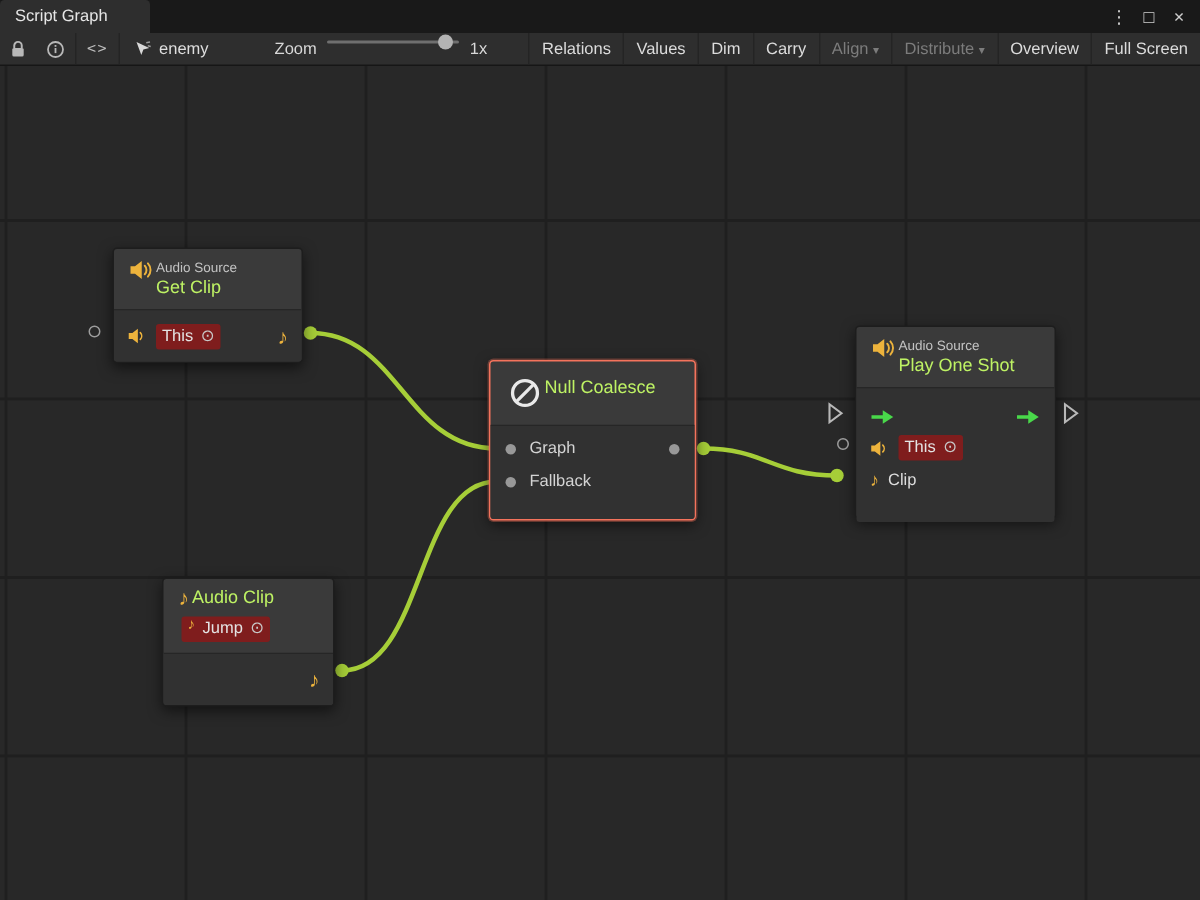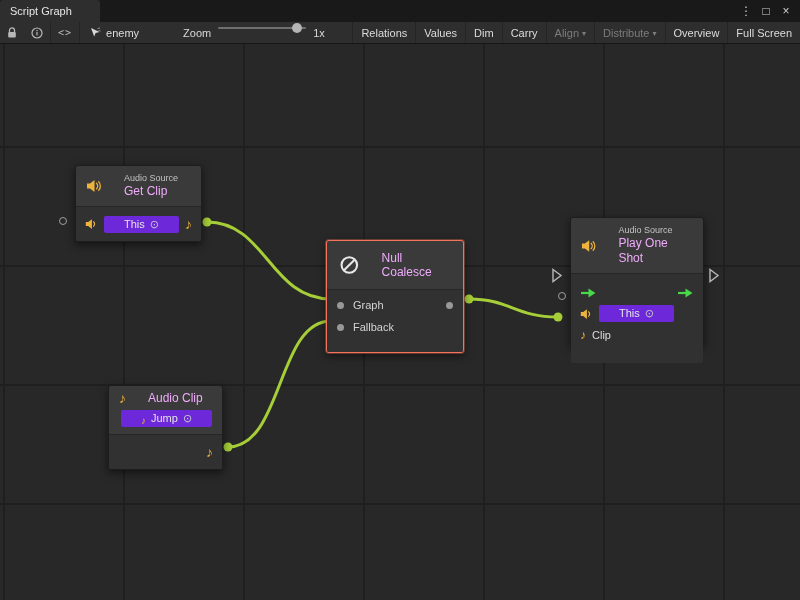--- a/index.html
+++ b/index.html
@@ -37,28 +37,28 @@
               linear-gradient(to bottom, #1f1f1f 2px, transparent 2px),
               linear-gradient(to right,  #1f1f1f 2px, transparent 2px);
             background-size:120px 119px, 120px 119px;
             background-position:3px -17px, 3px -17px; }
   .wires { position:absolute; left:0; top:0; width:800px; height:556px; }
 
   
   .node { position:absolute; background:#3a3a3a; border:1px solid #1d1d1d; border-radius:3px;
           box-shadow:0 3px 9px rgba(0,0,0,.55); color:#ddd; font-size:11px; }
   .node.selected { border:1.5px solid #f4735c; box-shadow:0 0 0 1px rgba(244,115,92,.35), 0 3px 9px rgba(0,0,0,.55); }
-  .node-header { display:flex; align-items:center; gap:22px; padding:7px 10px; }
+  .node-header { display:flex; gap:2px; padding:7px 10px; }
   .hdr-text { display:flex; flex-direction:column; line-height:1.25; }
   .node-cat { font-size:9px; color:#c3c3c3; }
-  .node-title { font-size:12px; color:#f0abfc; }
+  .node-title { font-size:12px; color:#bef264; }
   .node-body { background:#313131; border-top:1px solid #262626; border-radius:0 0 2px 2px; }
   .row { display:flex; align-items:center; gap:6px; padding:0 9px; }
-  .field { background:#6d28d9; border-radius:2px; display:inline-flex; align-items:flex-end;
-           gap:5px; padding:1px 20px; color:#e4e4e4; font-size:11px; line-height:15px; }
+  .field { background:#7f1d1d; border-radius:2px; display:inline-flex; align-items:flex-start;
+           gap:5px; padding:1px 4px; color:#e4e4e4; font-size:11px; line-height:15px; }
   .target-ico { color:#c9c9c9; font-size:11px; }
   .note { color:#edb33c; font-size:14px; line-height:1; }
   .note.sm { font-size:12px; }
   .port-dot { width:7px; height:7px; border-radius:50%; background:#989898; flex:0 0 auto; }
   .port-open { position:absolute; width:8px; height:8px; border:1.5px solid #9d9d9d;
                border-radius:50%; background:transparent; }
   .nc-row { display:flex; align-items:center; gap:9px; height:22px; padding:0 10px; color:#d4d4d4; }
   .flow-tri { position:absolute; }
 </style>
 </head>

